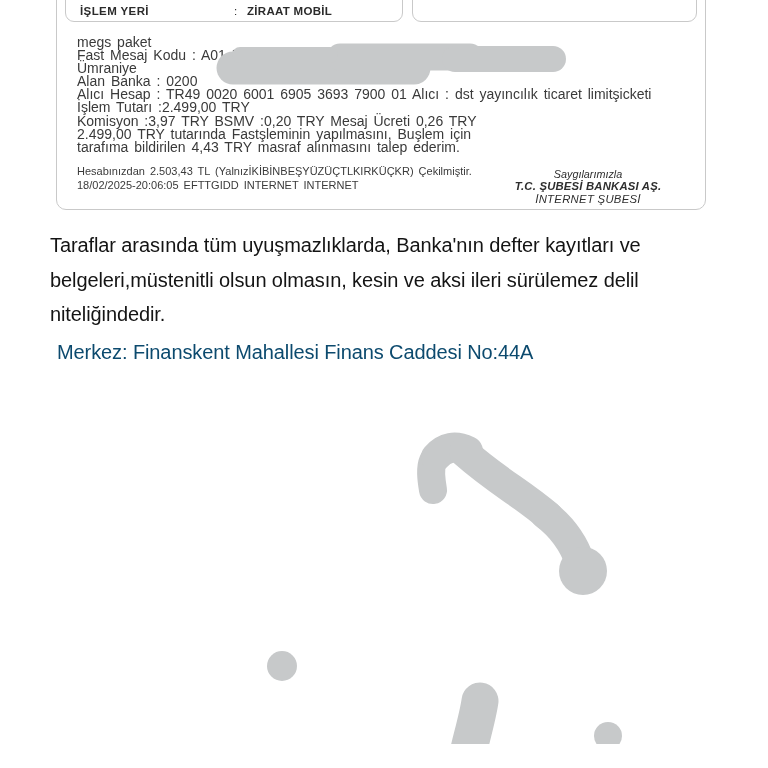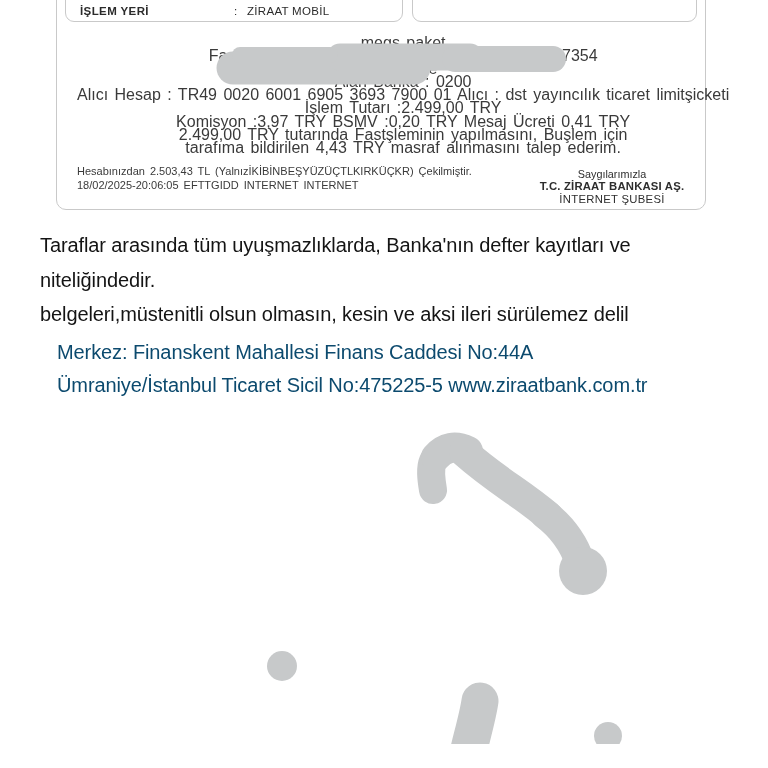--- a/index.html
+++ b/index.html
@@ -21,44 +21,43 @@
   #box-islem-yeri { left:64px; width:336px; }
   #box-top-right { left:411px; width:283px; }
   #box-islem-yeri .lbl {
     position:absolute; left:14px; bottom:4px;
     font-size:11.5px; font-weight:bold; letter-spacing:.4px; color:#2b2b2b;
   }
   #box-islem-yeri .sep {
     position:absolute; left:168px; bottom:4px; font-size:11.5px; color:#2b2b2b;
   }
   #box-islem-yeri .val {
-    position:absolute; left:181px; bottom:4px; font-size:11.5px; letter-spacing:.3px; color:#2b2b2b;
+    position:absolute; left:181px; bottom:4px; font-size:11.5px; letter-spacing:.3px; color:#2b2b2b;font-weight:bold;
   }
   
   .receipt-body {
     position:absolute; left:76px; top:35px;
-    font-size:16px; line-height:13.1px; color:#3a3a3a; word-spacing:2px;
+    font-size:14px; line-height:13.1px; color:#3a3a3a; word-spacing:2px;
     white-space:nowrap;
-    text-align:center;
   }
   .footer-left {
     position:absolute; left:76px; top:181px;
     font-size:11px; line-height:13.5px; color:#3a3a3a; word-spacing:2px;
     white-space:nowrap;
   }
   .sig-block {
     position:absolute; left:503px; top:167px; width:168px;
     text-align:center; color:#2e2e2e; line-height:12.3px;
   }
   .sig-block .regards { font-size:10.8px; }
   .sig-block .bank { font-size:11.3px; font-weight:bold; letter-spacing:.2px; }
   .sig-block .branch { font-size:11.3px; letter-spacing:.3px; }
   
   .legal {
-    position:absolute; left:40px; top:228px;
+    position:absolute; left:50px; top:228px;
     font-size:20px; line-height:34.6px; color:#141414; letter-spacing:-0.1px;
     white-space:nowrap;
   }
   .address {
     position:absolute; left:57px; top:336px;
     font-size:20px; line-height:33px; color:#0c4a6e; letter-spacing:-0.1px;
     white-space:nowrap;
   }
   
   #scribbles { position:absolute; left:0; top:0; width:768px; height:768px; pointer-events:none; }
@@ -77,46 +76,45 @@
     </div>
     <div class="pill-box" id="box-top-right" style="left:355px; top:1px;"></div>
 
     <div class="receipt-body" style="left:20px; top:49px;">
       <div>megs paket</div>
       <div>Fast Mesaj Kodu : A01 Fast Sorgu No : 3798917354</div>
       <div>Ümraniye</div>
       <div>Alan Banka : 0200</div>
       <div>Alıcı Hesap : TR49 0020 6001 6905 3693 7900 01 Alıcı : dst yayıncılık ticaret limitşicketi</div>
       <div>İşlem Tutarı :2.499,00 TRY</div>
-      <div>Komisyon :3,97 TRY BSMV :0,20 TRY Mesaj Ücreti 0,41 TRY</div>
+      <div>Komisyon :3,97 TRY BSMV :0,20 TRY Mesaj Ücreti 0,26 TRY</div>
       <div>2.499,00 TRY tutarında Fastşleminin yapılmasını, Buşlem için</div>
       <div>tarafıma bildirilen 4,43 TRY masraf alınmasını talep ederim.</div>
     </div>
 
     <div class="footer-left" style="left:20px; top:178px;">
       <div>Hesabınızdan 2.503,43 TL (YalnızİKİBİNBEŞYÜZÜÇTLKIRKÜÇKR) Çekilmiştir.</div>
       <div>18/02/2025-20:06:05 EFTTGIDD INTERNET INTERNET</div>
     </div>
 
-    <div class="sig-block" style="left:471px; top:181px;">
+    <div class="sig-block" style="left:447px; top:181px;font-style:italic;">
       <div class="regards">Saygılarımızla</div>
-      <div class="bank">T.C. ZİRAAT BANKASI AŞ.</div>
+      <div class="bank">T.C. ŞUBESİ BANKASI AŞ.</div>
       <div class="branch">İNTERNET ŞUBESİ</div>
     </div>
   </div>
 
   <div class="legal">
     <div>Taraflar arasında tüm uyuşmazlıklarda, Banka'nın defter kayıtları ve</div>
+    <div>belgeleri,müstenitli olsun olmasın, kesin ve aksi ileri sürülemez delil</div>
     <div>niteliğindedir.</div>
-    <div>belgeleri,müstenitli olsun olmasın, kesin ve aksi ileri sürülemez delil</div>
   </div>
 
   <div class="address">
     <div>Merkez: Finanskent Mahallesi Finans Caddesi No:44A</div>
-    <div>Ümraniye/İstanbul Ticaret Sicil No:475225-5 www.ziraatbank.com.tr</div>
   </div>
 
   <svg id="scribbles" viewBox="0 0 768 768">
 
     <g fill="none" stroke-linecap="round" stroke="#c7c9ca">
       <path d="M233 68 H414" stroke-width="33"></path>
       <path d="M340 57 H470" stroke-width="27"></path>
       <path d="M455 59 H553" stroke-width="26"></path>
       <path d="M240 55 H330" stroke-width="16"></path>
     </g>

